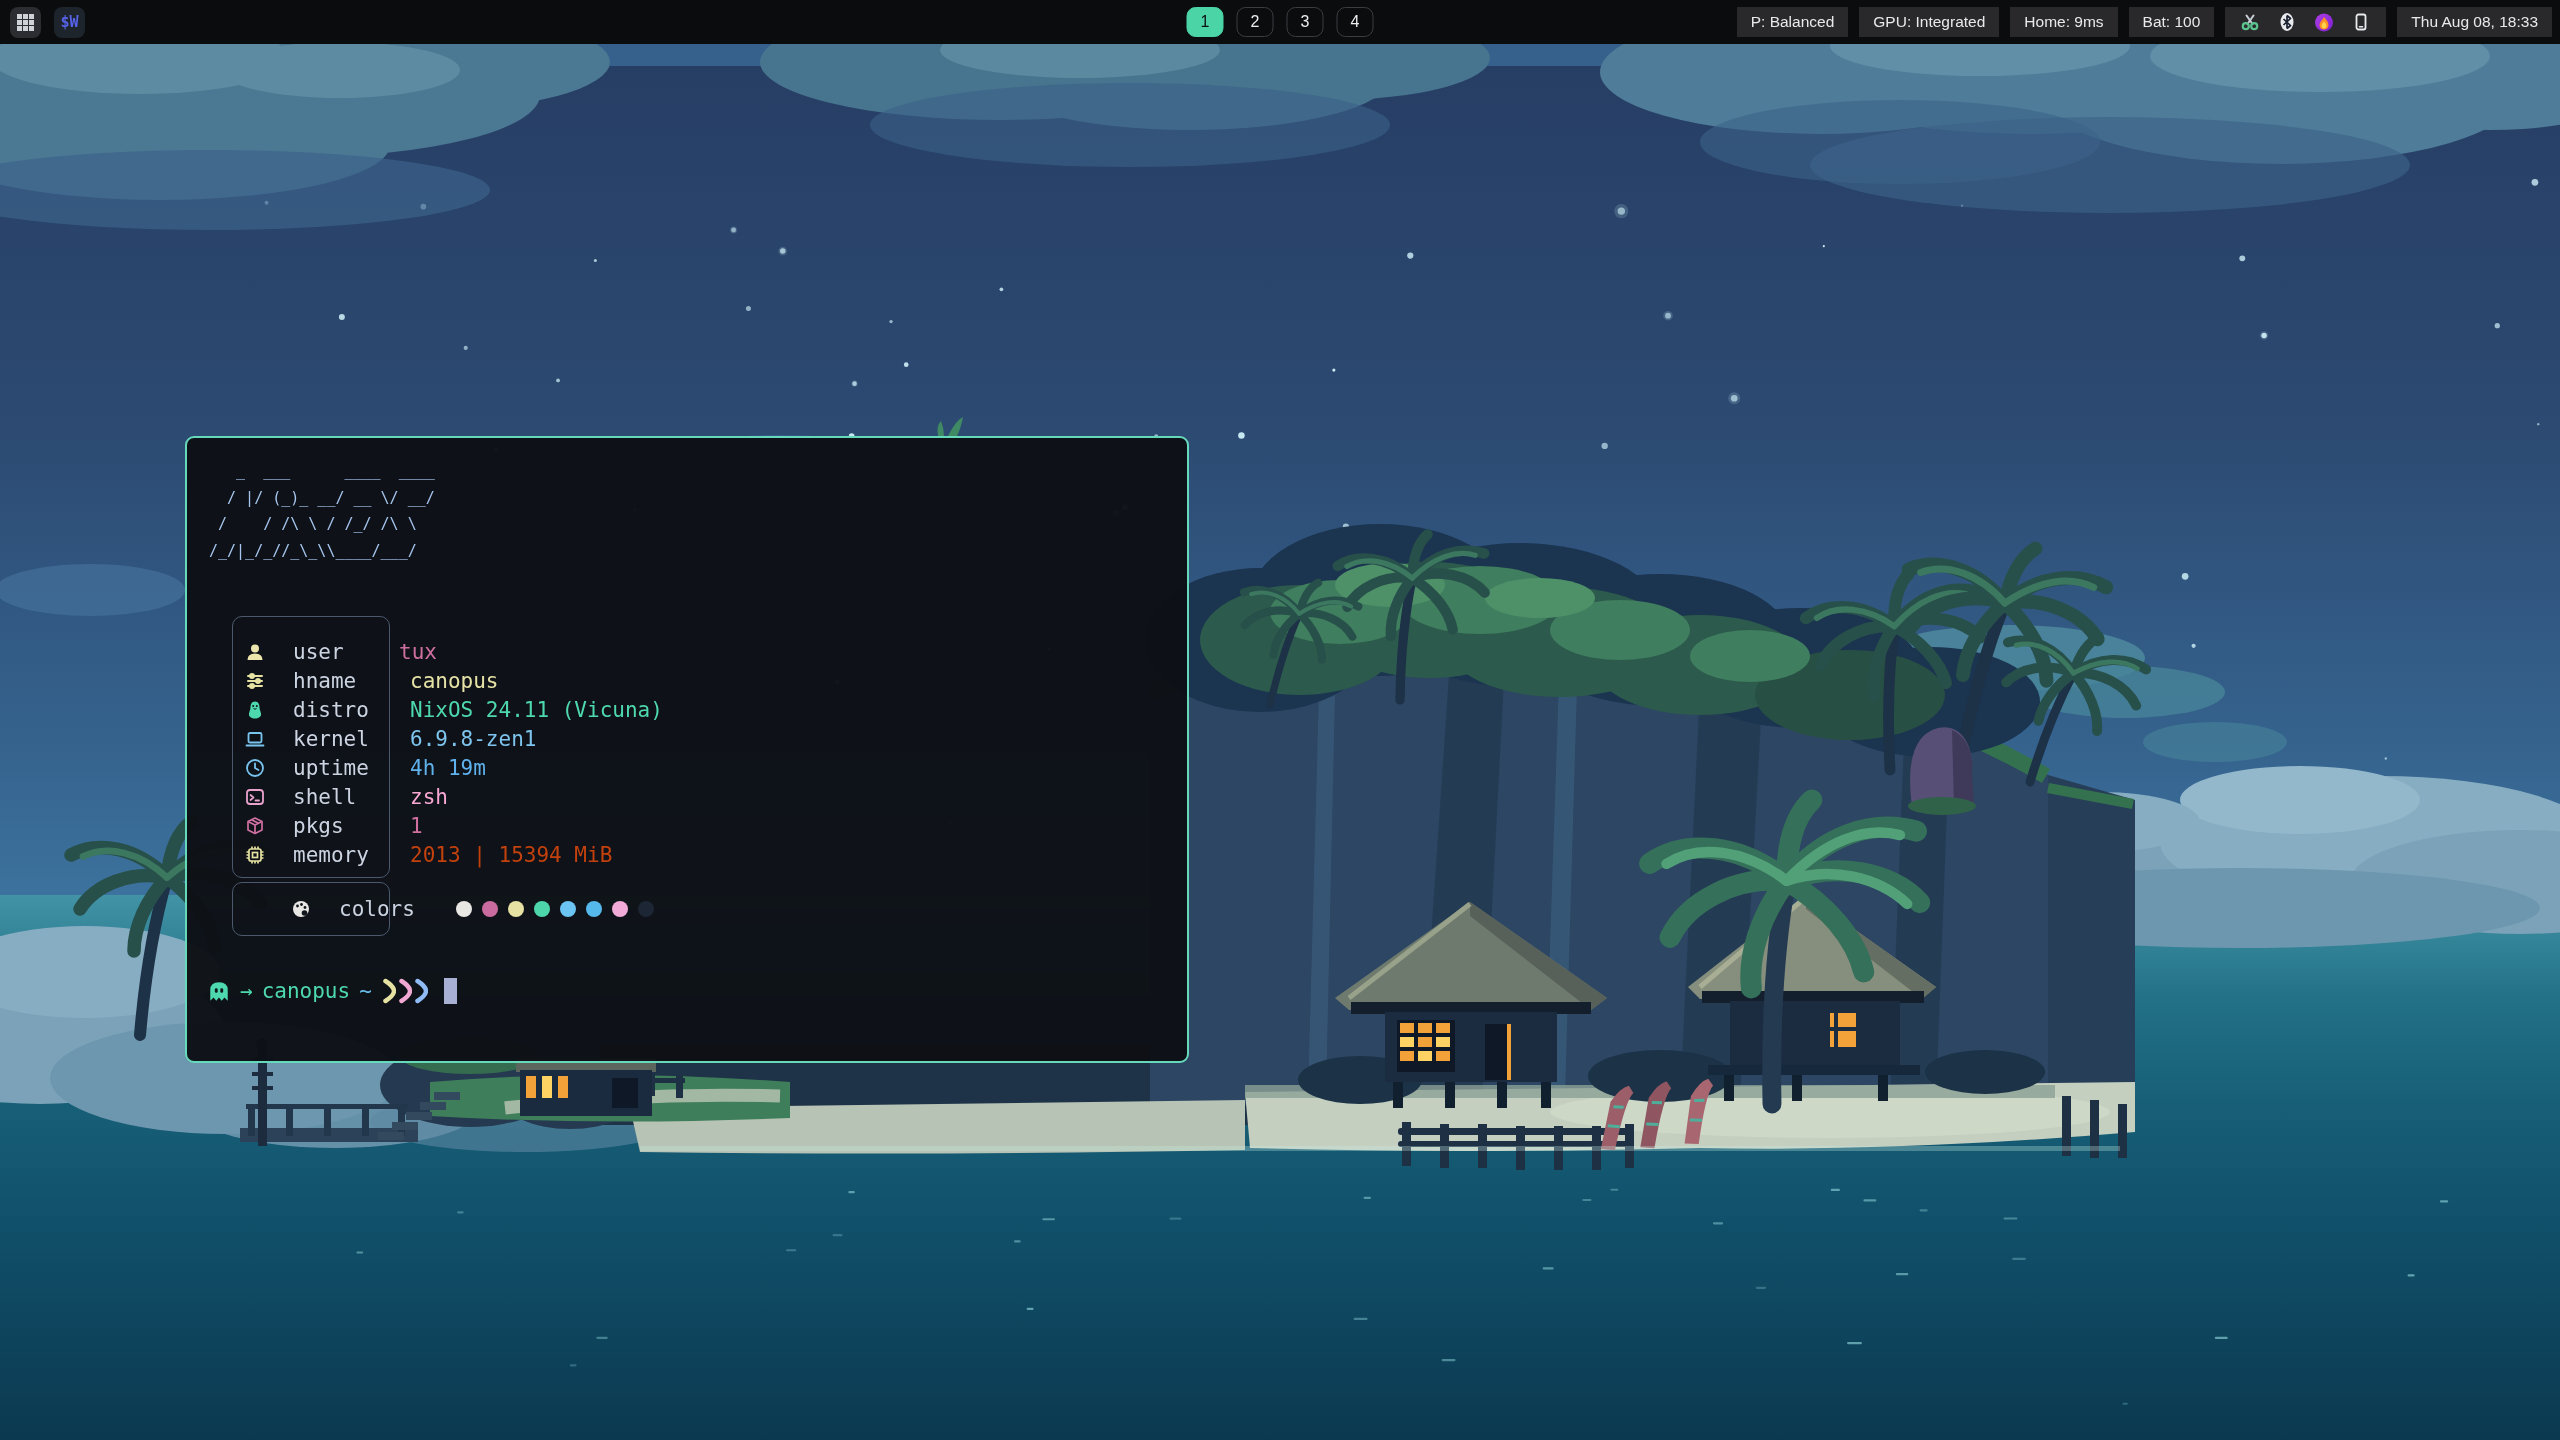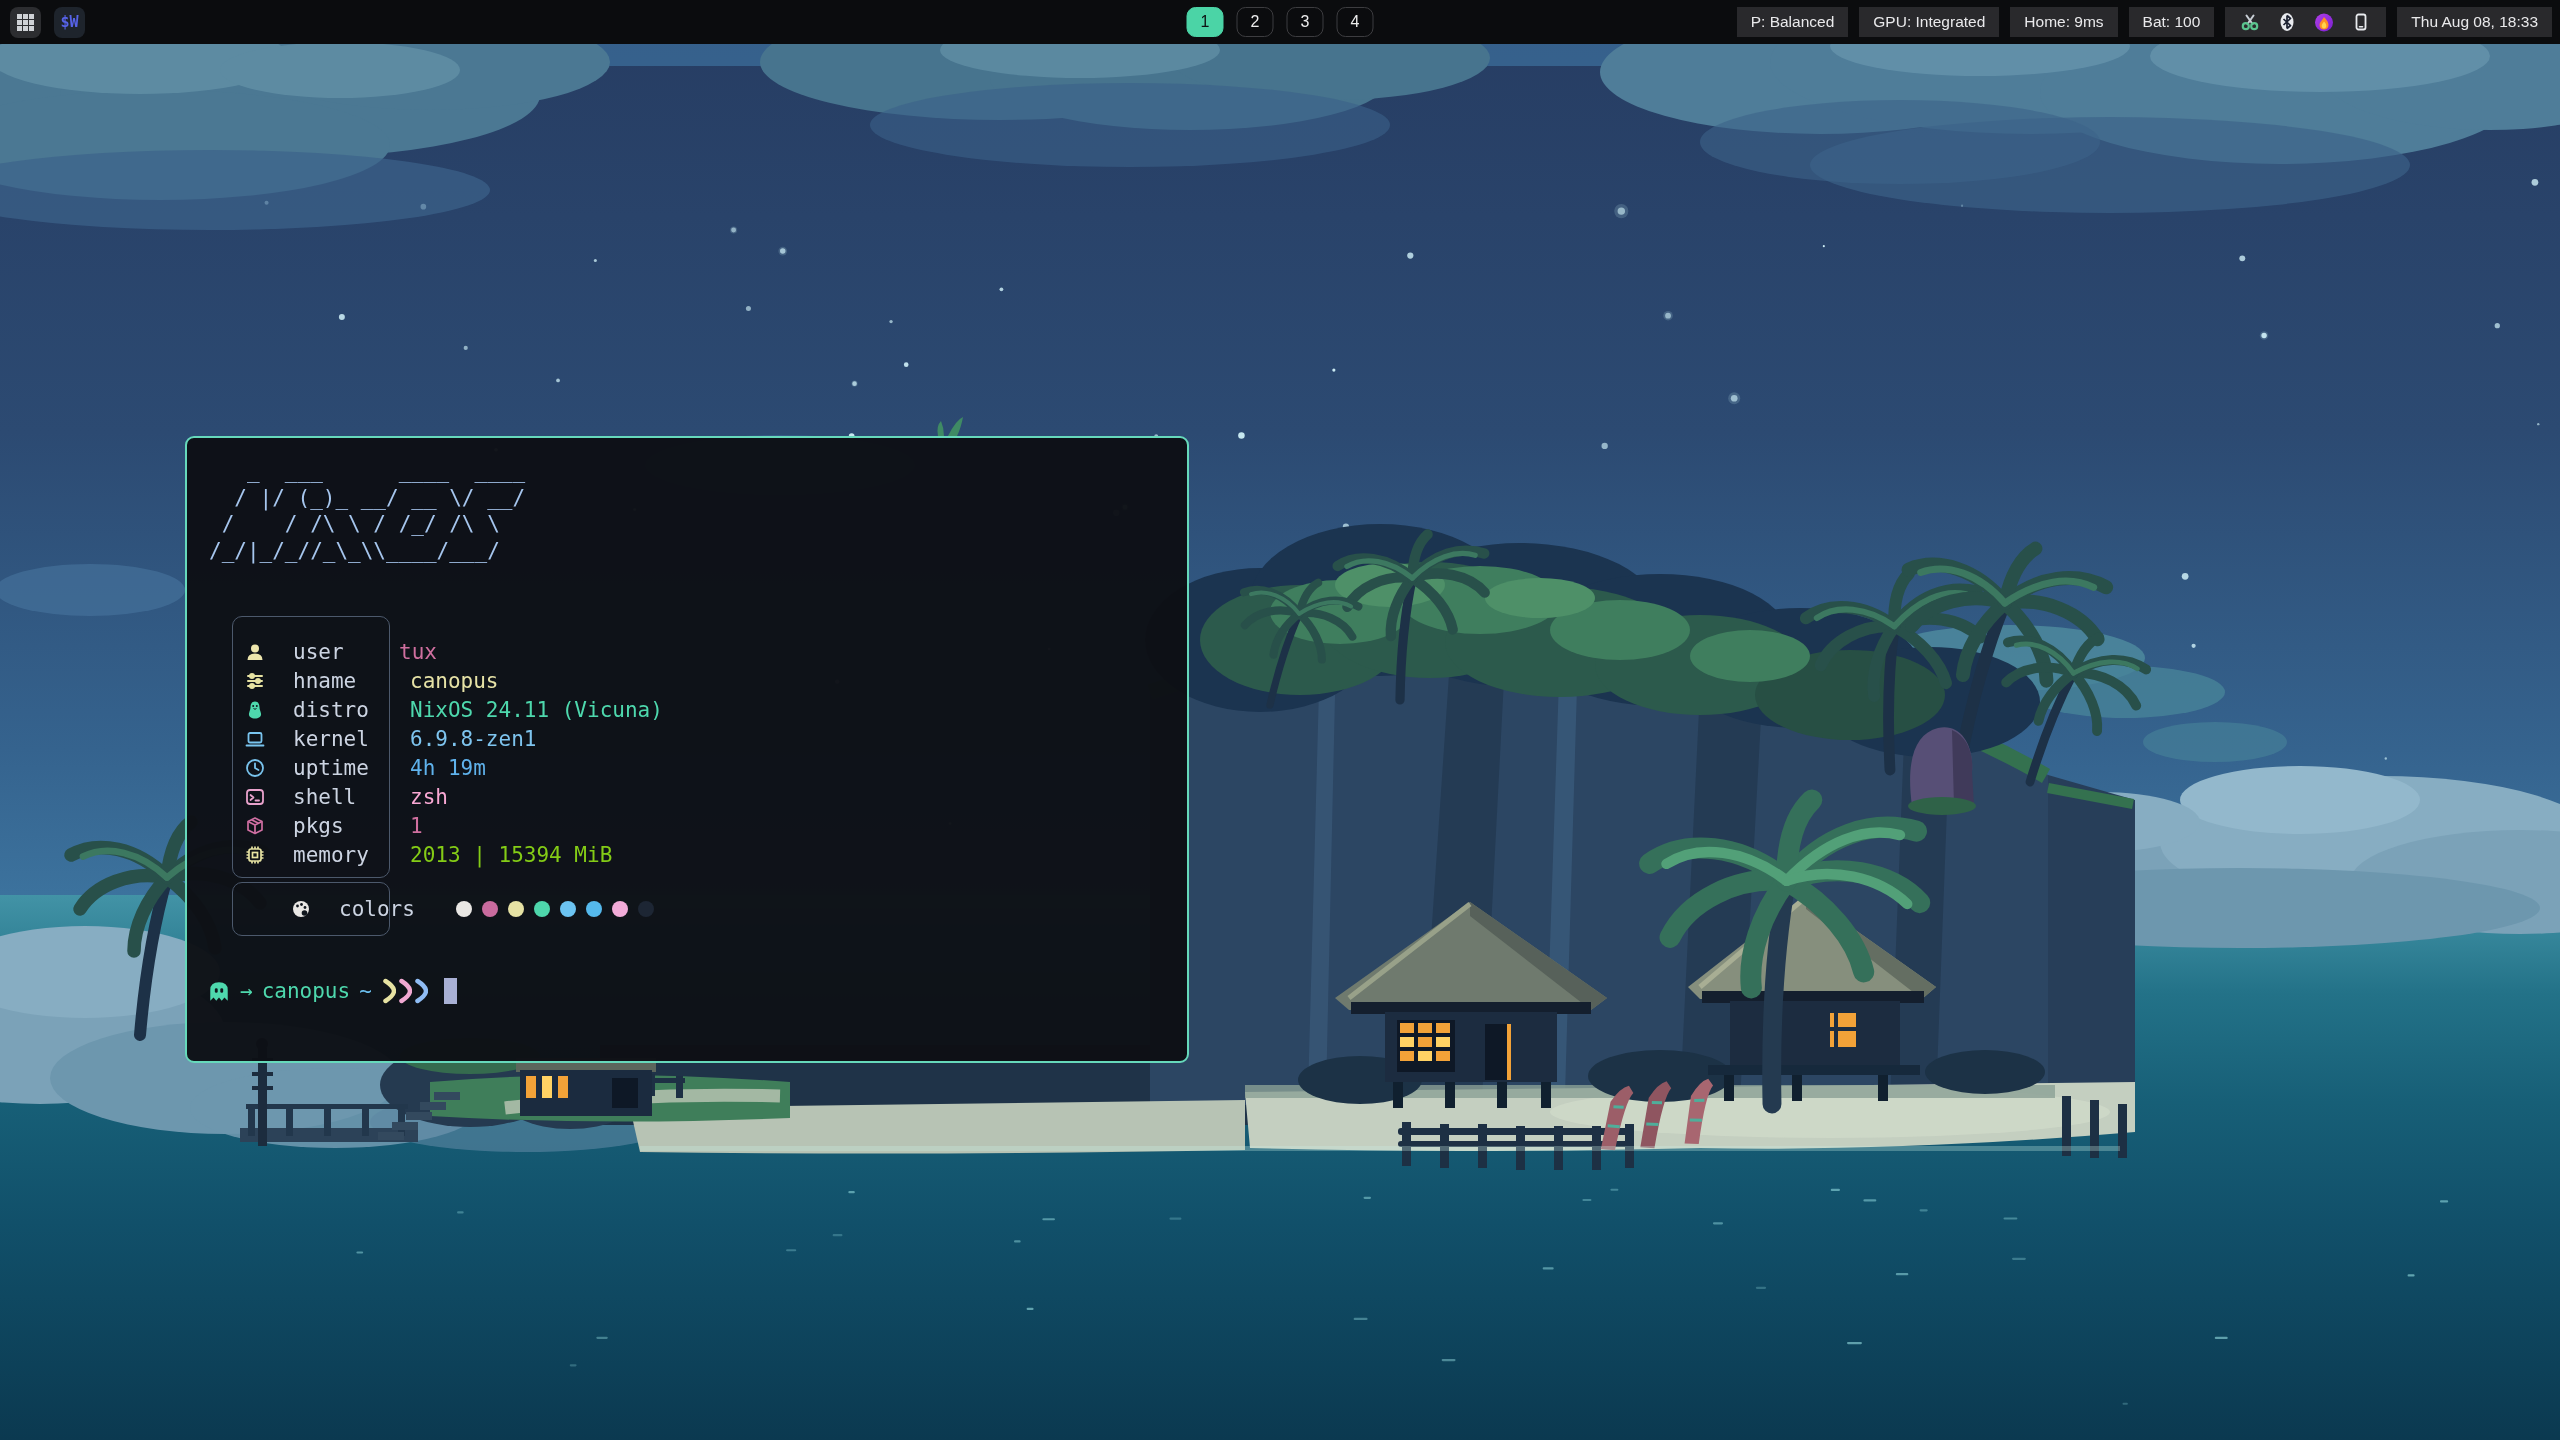--- a/index.html
+++ b/index.html
@@ -20,21 +20,21 @@
   .pill{height:30px;border-radius:0;background:#29292c;color:#e9e9eb;font-size:15.5px;
         display:flex;align-items:center;padding:0 14px;border:none;cursor:pointer;font-family:"Liberation Sans",sans-serif;white-space:nowrap;}
   .pill.tray{gap:17px;padding:0 15px;}
   .tray-ic{width:20px;height:20px;display:flex;align-items:center;justify-content:center;}
 
   
   #terminal{position:absolute;left:185px;top:436px;width:1004px;height:627px;box-sizing:border-box;
             background:rgba(13,16,21,0.97);border:2px solid #66d9bb;border-radius:9px;z-index:5;
             font-family:"DejaVu Sans Mono",monospace;font-size:21px;color:#ccd4e2;}
   #ascii-logo{position:absolute;left:22px;top:20px;margin:0;font-family:"DejaVu Sans Mono",monospace;
-              font-size:21px;line-height:26.5px;color:#a6c6ee;white-space:pre;}
+              font-size:15px;line-height:26.5px;color:#a6c6ee;white-space:pre;}
   .fetch-box{position:absolute;border:1.5px solid #4c596c;border-radius:10px;box-sizing:border-box;}
   #box-main{left:45px;top:178px;width:158px;height:262px;}
   #box-colors{left:45px;top:444px;width:158px;height:54px;}
   #fetch-rows{position:absolute;left:45px;top:184px;width:920px;padding-top:15px;}
   .frow{display:flex;align-items:center;height:29px;}
   .ficon{width:24px;margin-left:11px;display:flex;align-items:center;justify-content:center;flex:none;}
   .flabel{width:98px;margin-left:26px;color:#ccd4e2;flex:none;}
   .fvalue{margin-left:19px;white-space:pre;}
   #colors-row{position:absolute;left:45px;top:444px;height:54px;display:flex;align-items:center;width:920px;padding-left:46px;}
   .dots{display:flex;gap:10px;margin-left:19px;align-items:center;}
@@ -577,21 +577,21 @@
       </div>
       <div class="frow">
         <span class="ficon">
           <svg width="22" height="22" viewBox="0 0 22 22" stroke="#e6e2a2" stroke-width="1.7" fill="none">
             <rect x="5" y="5" width="12" height="12" rx="2"></rect>
             <rect x="8.5" y="8.5" width="5" height="5"></rect>
             <path d="M8,5 L8,2.5 M11,5 L11,2.5 M14,5 L14,2.5 M8,19.5 L8,17 M11,19.5 L11,17 M14,19.5 L14,17 M5,8 L2.5,8 M5,11 L2.5,11 M5,14 L2.5,14 M19.5,8 L17,8 M19.5,11 L17,11 M19.5,14 L17,14"></path>
           </svg>
         </span>
         <span class="flabel">memory</span>
-        <span class="fvalue" style="color: #84cc16;">2013 | 15394 MiB</span>
+        <span class="fvalue" style="color: #c2410c;">2013 | 15394 MiB</span>
       </div>
     </div>
   <div id="colors-row">
     <span class="ficon">
       <svg width="22" height="22" viewBox="0 0 22 22">
           <circle cx="11" cy="11" r="8" fill="#e9e7e4"></circle>
         <circle cx="14.5" cy="15" r="2.8" fill="#10161d"></circle>
           <circle cx="7.5" cy="8" r="1.4" fill="#10161d"></circle>
         <circle cx="11.5" cy="6.5" r="1.4" fill="#10161d"></circle>
           <circle cx="15" cy="9.5" r="1.4" fill="#10161d"></circle>

